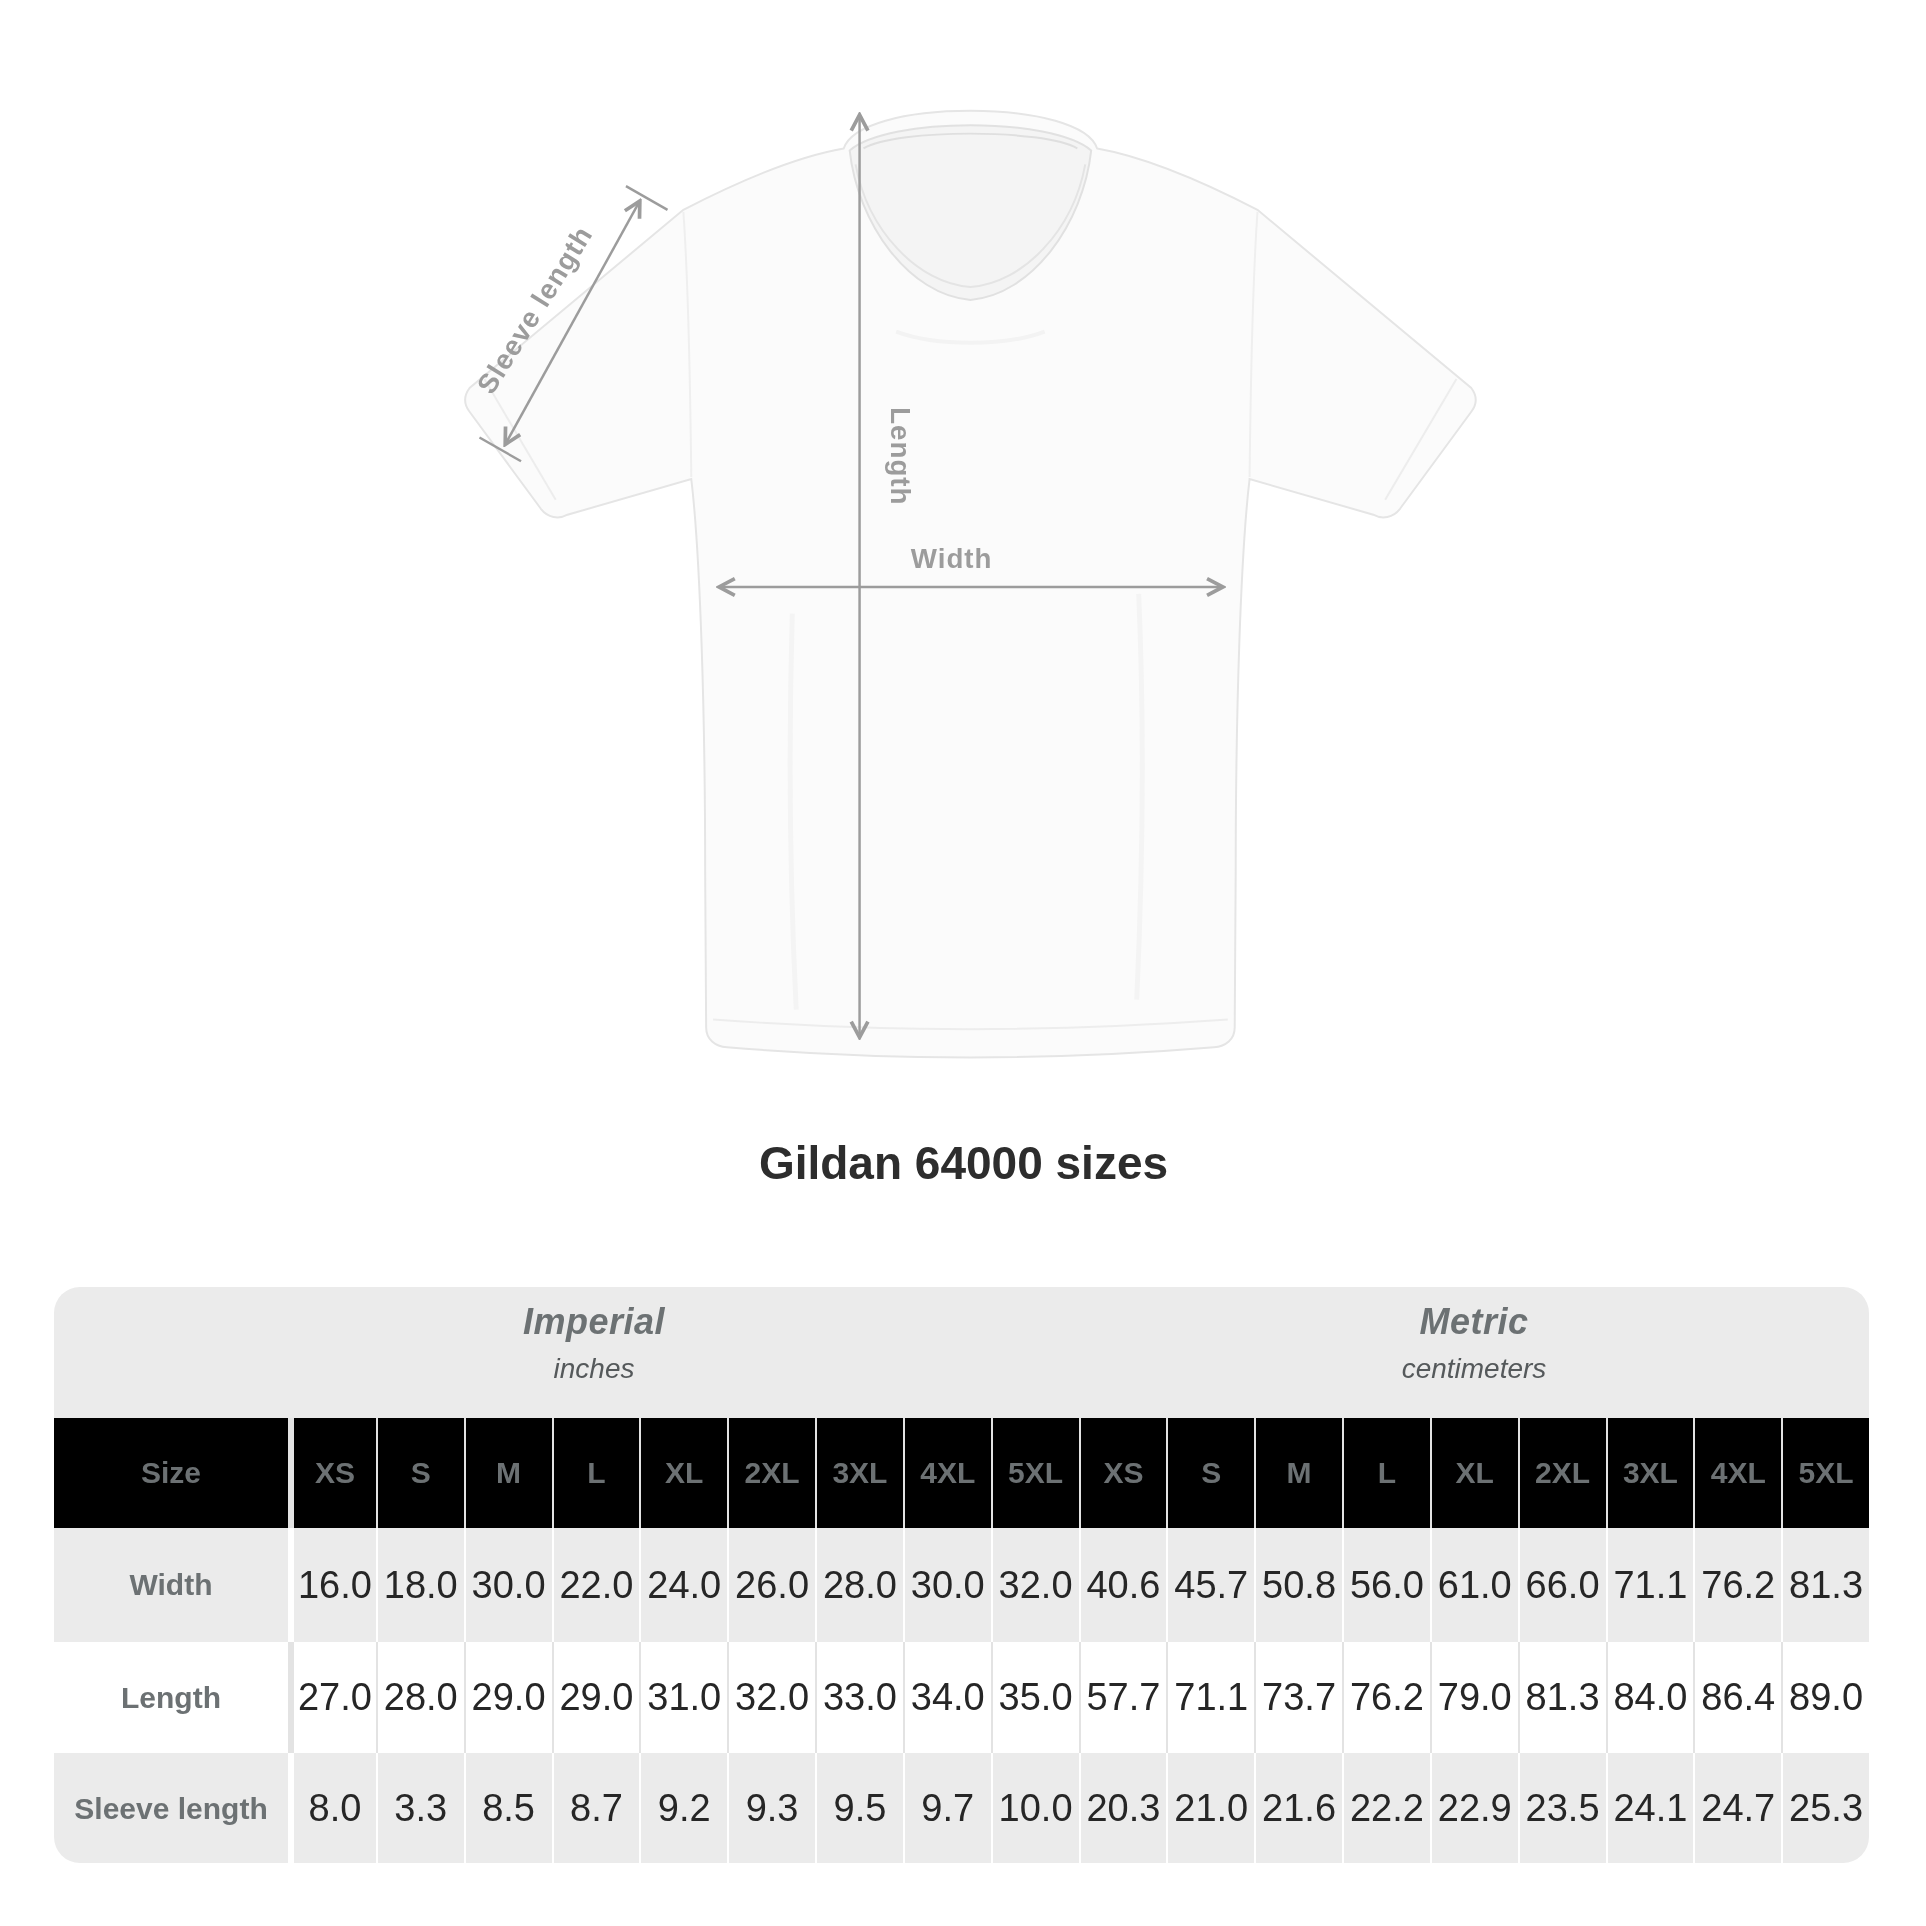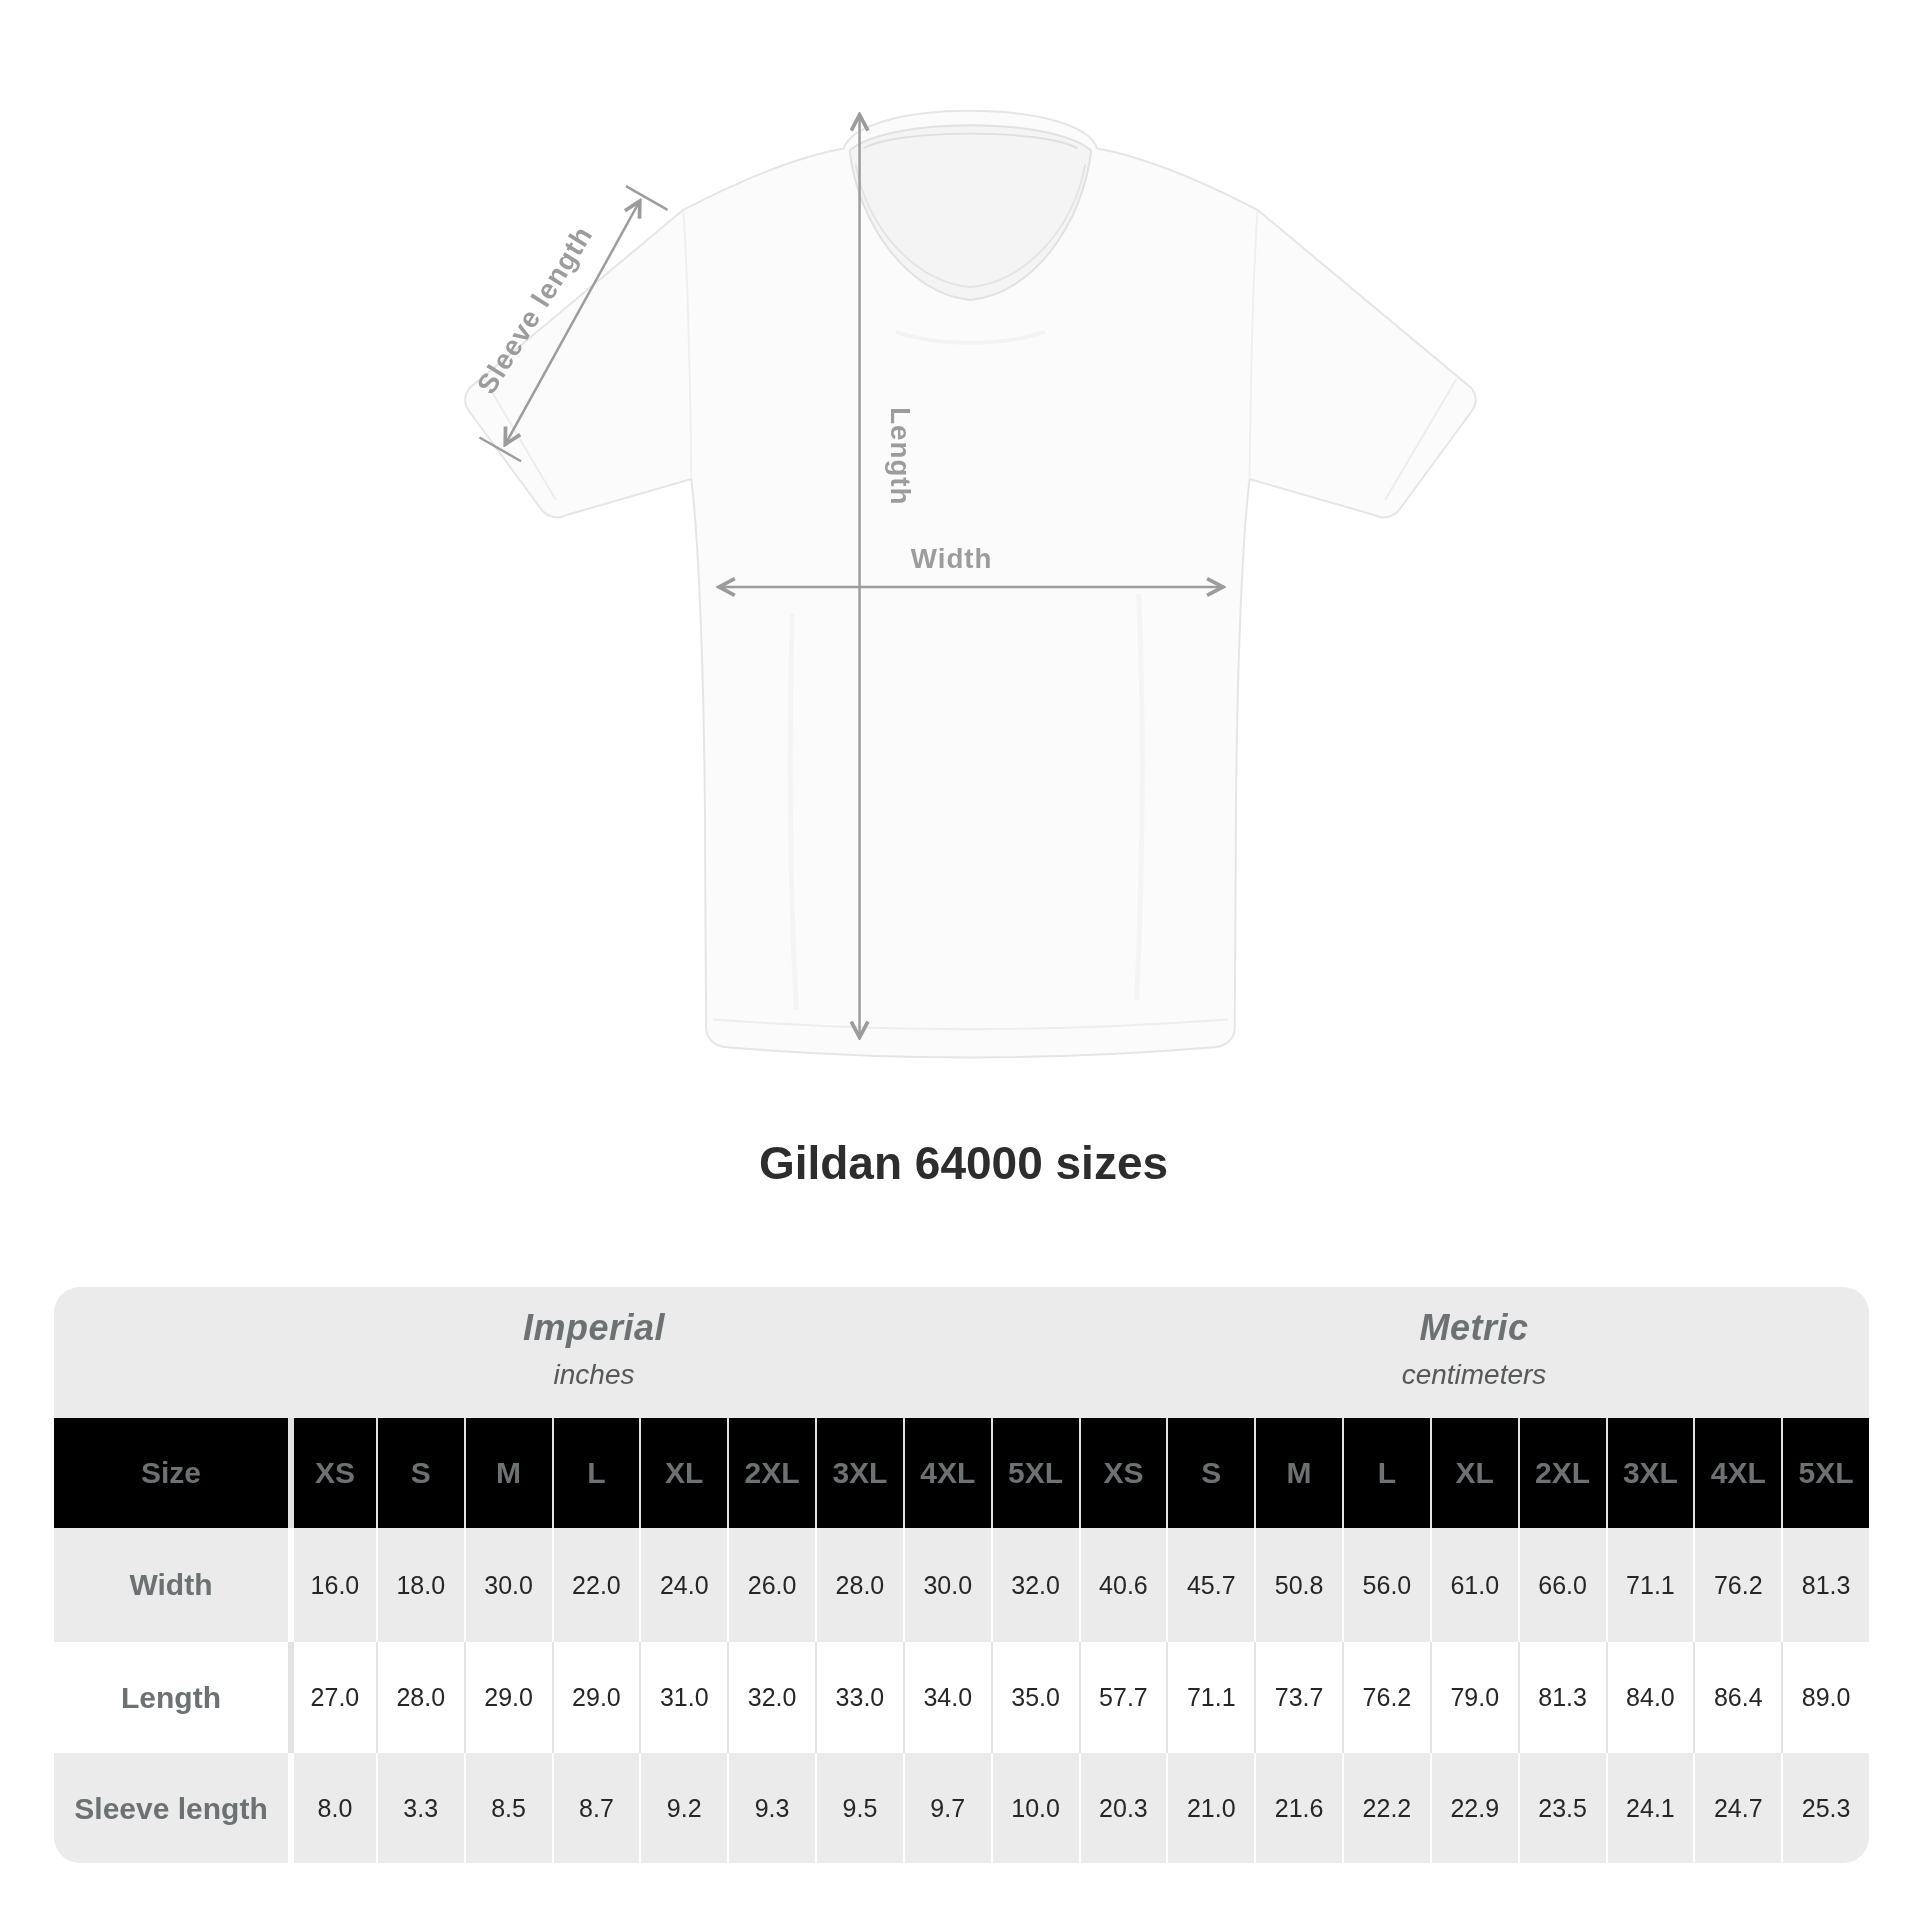--- a/index.html
+++ b/index.html
@@ -13,36 +13,36 @@
   
   .title{position:absolute;top:1136px;left:0;width:100%;text-align:center;
          font-size:46px;font-weight:bold;color:#2d2d2d;letter-spacing:0;}
   .subtitle{position:absolute;top:1214px;left:0;width:100%;text-align:center;
             font-size:29px;font-style:italic;color:#4c4c4c;}
 
   
   .tbl{position:absolute;left:54px;top:1287px;width:1815px;height:576px;
        background:#EBEBEB;border-radius:26px;overflow:hidden;}
   .ghead{position:relative;height:131px;}
-  .gcell{position:absolute;top:20px;transform:translateX(-50%);text-align:center;}
+  .gcell{position:absolute;top:14px;transform:translateX(-50%);text-align:center;}
   .gname{font-size:36px;font-weight:bold;font-style:italic;color:#6C7173;letter-spacing:0.5px;}
   .gunit{font-size:28px;font-style:italic;color:#55595B;margin-top:10px;}
 
   .trow{display:grid;grid-template-columns:234px repeat(18,1fr);}
   .r-size{height:110px;background:#000000;--sep:#E3E3E3;}
   .r-width{height:114px;--sep:#FFFFFF;}
   .r-length{height:111px;background:#ffffff;--sep:#E3E3E3;}
   .r-sleeve{height:111px;--sep:#FFFFFF;}
 
   .c{display:flex;align-items:center;justify-content:center;min-width:0;}
   .d{border-left:2px solid var(--sep);}
   .df{border-left-width:6px;}
   .lab{font-weight:bold;font-size:30px;color:#6C7173;}
   .shead{font-weight:bold;font-size:30px;color:#6C7173;}
-  .num{font-size:25px;color:#262626;}
+  .num{font-size:38px;color:#262626;}
 </style>
 </head>
 <body>
 
 <div class="pg">
 
   <div class="shirt-wrap">
     <svg width="1927" height="1168" viewBox="0 0 1946 1180">
       <defs>
         <marker id="arr" viewBox="0 0 12 12" refX="10.5" refY="6" markerWidth="9" markerHeight="9" orient="auto-start-reverse" markerUnits="strokeWidth">

